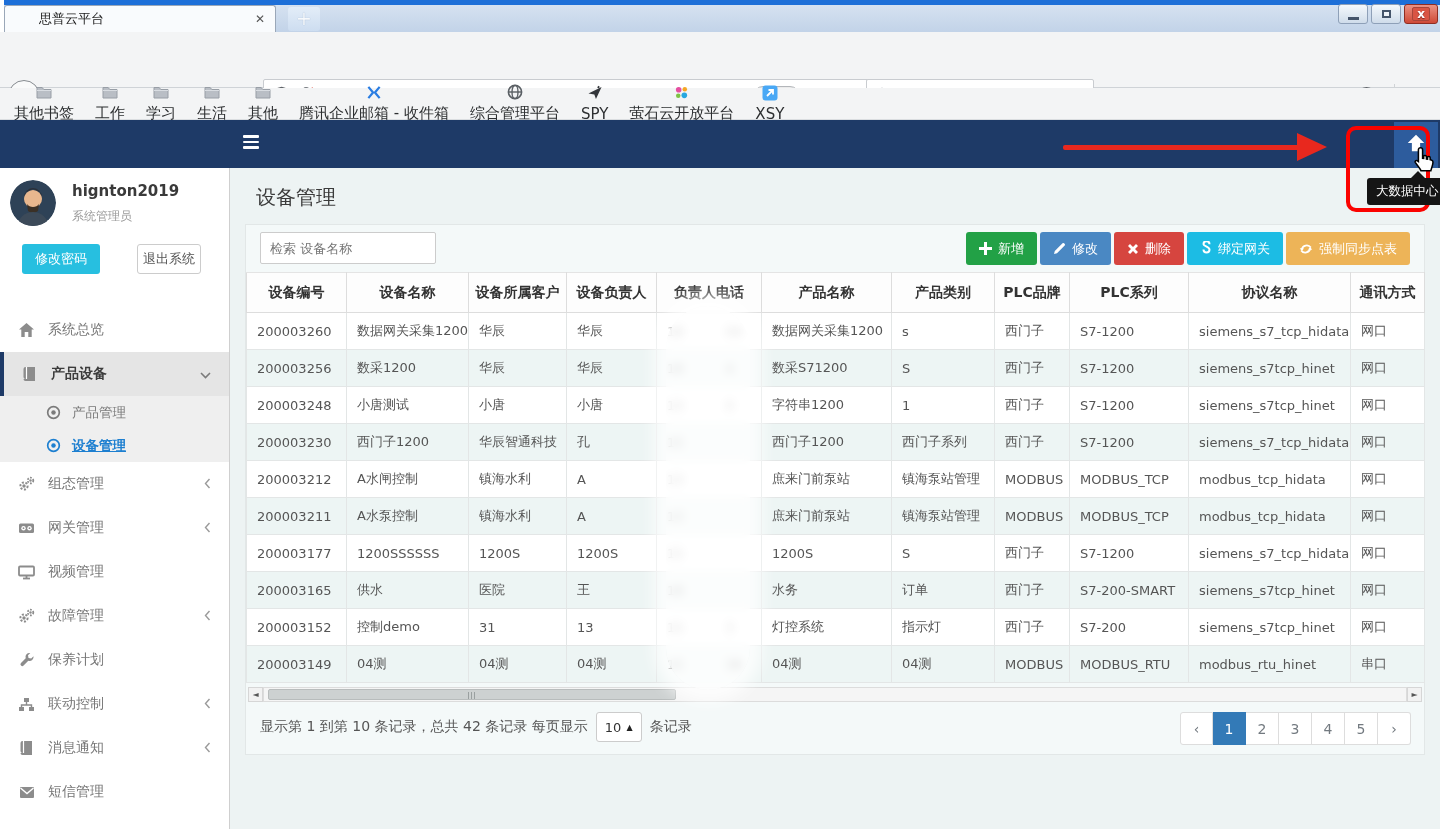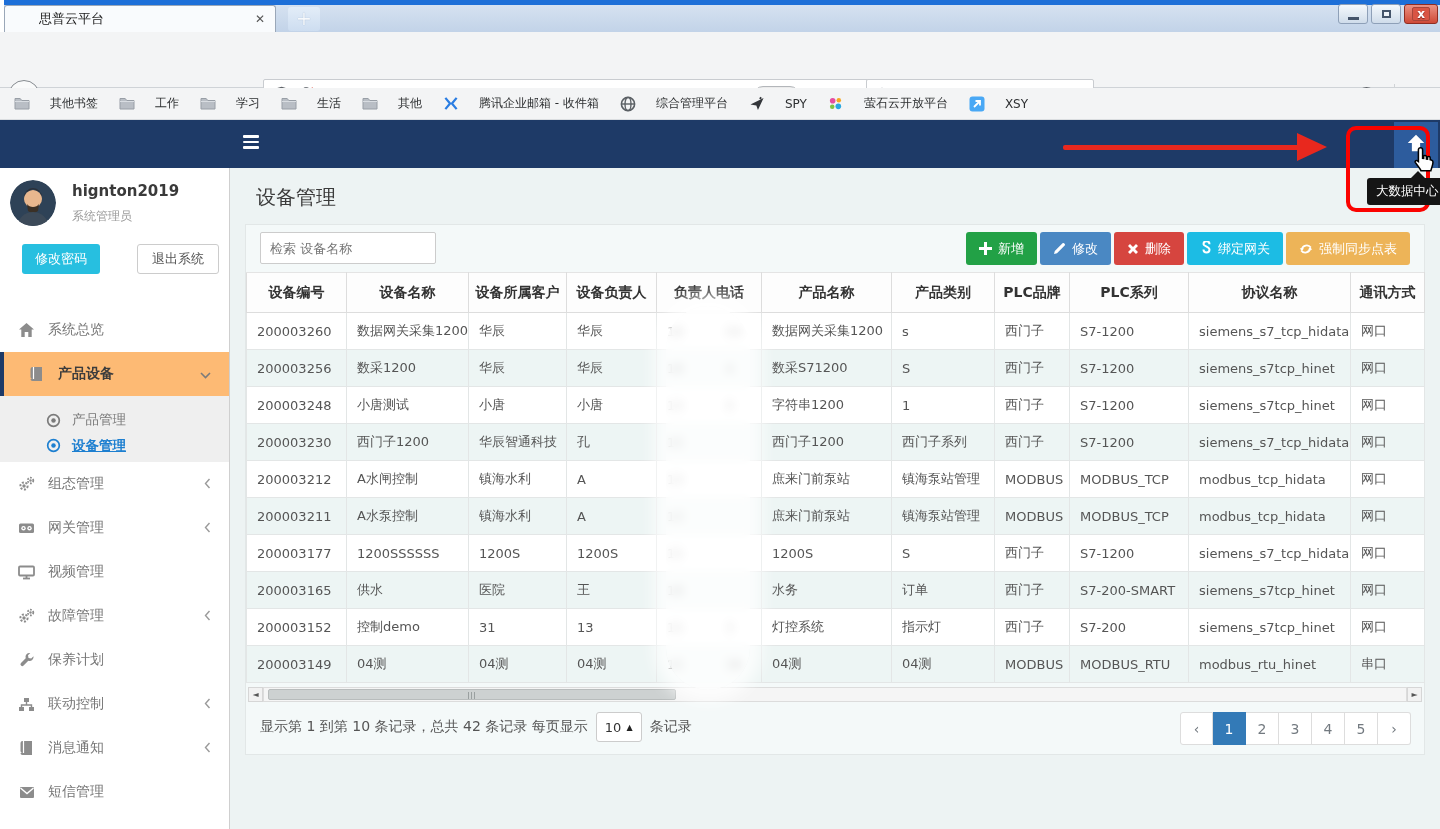--- a/index.html
+++ b/index.html
@@ -47,47 +47,47 @@
 .searchbar { position:absolute; left:866px; top:47px; width:228px; height:34px; background:#fff;
   border:1px solid #c9ccd0; border-radius:2px; display:flex; align-items:center; padding:0 9px; gap:8px; }
 .searchbar input { border:none; outline:none; font-size:14px; color:#444; width:160px;
   font-family:inherit; background:transparent; }
 .tb-icon { position:absolute; top:52px; width:24px; height:24px; display:flex; align-items:center; justify-content:center; }
 .tb-sep { position:absolute; left:1394px; top:52px; width:1px; height:24px; background:#d0d3d6; }
 
 
 .bookmarksbar { position:absolute; left:0; top:88px; width:1440px; height:32px; background:#f3f4f5;
   border-bottom:1px solid #dadde0; display:flex; align-items:center; padding:0 14px; gap:21px; }
-.bookmark { display:flex; align-items:center; gap:20px; font-size:12px; color:#2d2f31; white-space:nowrap; }
+.bookmark { display:flex; align-items:center; gap:4px; font-size:15px; color:#2d2f31; white-space:nowrap;flex-direction:column; }
 .bm-icon { display:flex; width:16px; height:16px; align-items:center; justify-content:center; }
 
 
 .app { position:absolute; left:0; top:120px; width:1440px; height:709px; background:#fff; }
 .appbar { position:absolute; left:0; top:0; width:1440px; height:48px; background:#1e3a67; }
 .hamburger-app { position:absolute; left:243px; top:15px; width:18px; height:16px; }
 .hamburger-app span { display:block; width:16px; height:2.6px; background:#fff; margin-bottom:3px; border-radius:1px; }
 .bigdata-btn { position:absolute; left:1394px; top:2px; width:44px; height:46px; background:#2d5c9d;
   display:flex; align-items:center; justify-content:center; }
 
 
 .sidebar { position:absolute; left:0; top:48px; width:230px; height:661px; background:#fff;
   border-right:1px solid #cfcfcf; overflow:hidden; }
 .avatar { position:absolute; left:10px; top:12px; width:46px; height:46px; border-radius:50%; overflow:hidden; }
 .user-name { position:absolute; left:72px; top:14px; font-size:15px; font-weight:bold; color:#3a3a3a; }
 .user-role { position:absolute; left:72px; top:40px; font-size:12px; color:#9a9a9a; }
 .btn-pwd { position:absolute; left:22px; top:76px; width:78px; height:30px; background:#27bfe0;
   color:#fff; font-size:13px; border:none; border-radius:3px; font-family:inherit; }
-.btn-logout { position:absolute; left:137px; top:76px; width:82px; height:30px; background:#fff;
+.btn-logout { position:absolute; left:137px; top:76px; width:64px; height:30px; background:#fff;
   color:#555; font-size:13px; border:1px solid #ccc; border-radius:3px; font-family:inherit; }
 .side-menu { position:absolute; left:0; top:140px; width:229px; }
 .menu-item { height:44px; display:flex; align-items:center; padding-left:18px; font-size:14px;
   color:#777; position:relative; }
 .menu-item .mi-icon { width:17px; height:17px; margin-right:13px; display:flex; align-items:center; justify-content:center; }
 .menu-item .chev { position:absolute; right:18px; }
-.menu-item.active { background:#fdba74; border-left:4px solid #1e3a67; padding-left:24px; color:#3c3c3c; font-weight:bold; }
+.menu-item.active { background:#e5e5e5; border-left:4px solid #1e3a67; padding-left:17px; color:#3c3c3c; font-weight:bold; }
 .submenu { background:#efefef; }
 .submenu .menu-item { height:33px; padding-left:45px; font-size:13.5px; }
 .submenu .menu-item .mi-icon { margin-right:10px; }
 .submenu .menu-item.selected { color:#1d7fd0; text-decoration:underline; font-weight:bold; }
 
 
 .main { position:absolute; left:230px; top:48px; width:1210px; height:661px; background:#edf3f3; }
 .page-title { position:absolute; left:26px; top:16px; font-size:20px; font-weight:normal; color:#3b3b3b; }
 .panel { position:absolute; left:15px; top:56px; width:1180px; height:531px; background:#f4f9f9;
   border:1px solid #e2e7e7; }
@@ -405,21 +405,21 @@
               <path d="M3.5 13 H13 V15 H3.5 A2 2 0 0 1 1.5 13" fill="#8c8c8c"></path>
               <line x1="4.5" y1="1" x2="4.5" y2="13" stroke="#fff" stroke-width="1.2"></line>
             </svg>
           </span>
           <span class="mi-label">产品设备</span>
           <span class="chev"><svg width="11" height="7" viewBox="0 0 11 7">
               <path d="M1 1 L5.5 5.5 L10 1" stroke="#7b7b7b" stroke-width="1.6" fill="none"></path>
             </svg></span>
         </div>
         <div class="submenu">
-          <div class="menu-item" style="color: rgb(122, 122, 122); align-items: flex-end;">
+          <div class="menu-item" style="color: rgb(122, 122, 122);">
             <span class="mi-icon">
               <svg width="15" height="15" viewBox="0 0 16 16">
                 <circle cx="8" cy="8" r="6.2" fill="none" stroke="currentColor" stroke-width="1.8"></circle>
                 <circle cx="8" cy="8" r="2.4" fill="currentColor"></circle>
               </svg>
             </span>
             <span class="mi-label">产品管理</span>
           </div>
           <div class="menu-item selected" style="color: rgb(29, 127, 208);">
             <span class="mi-icon">

